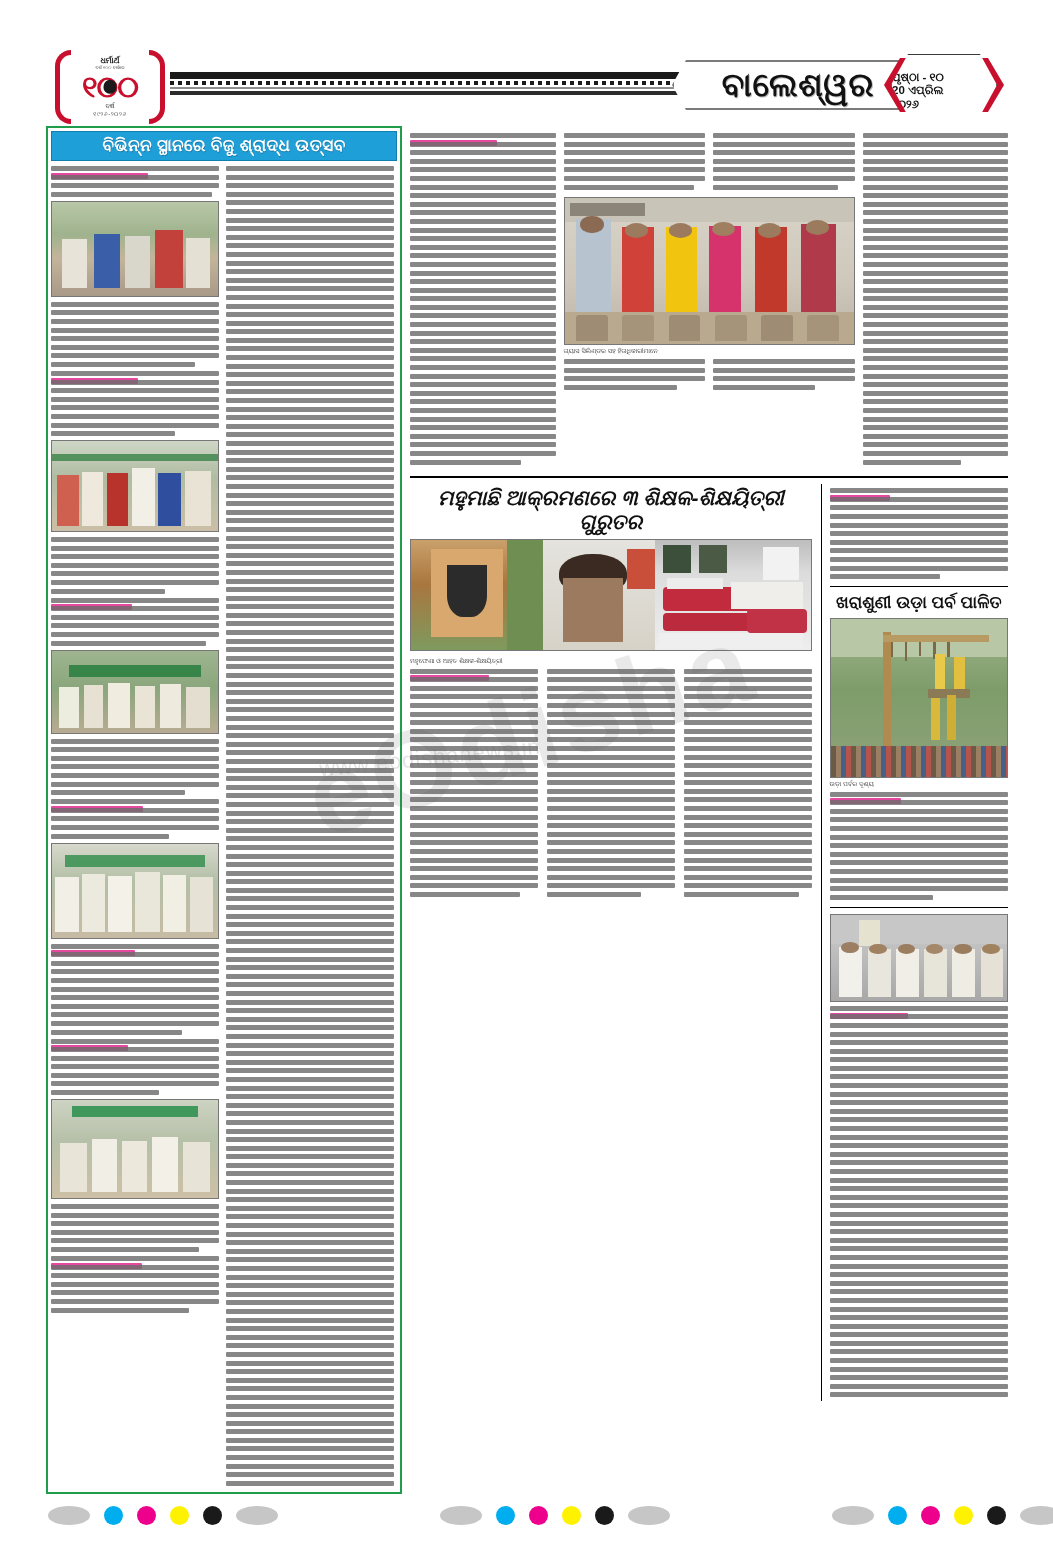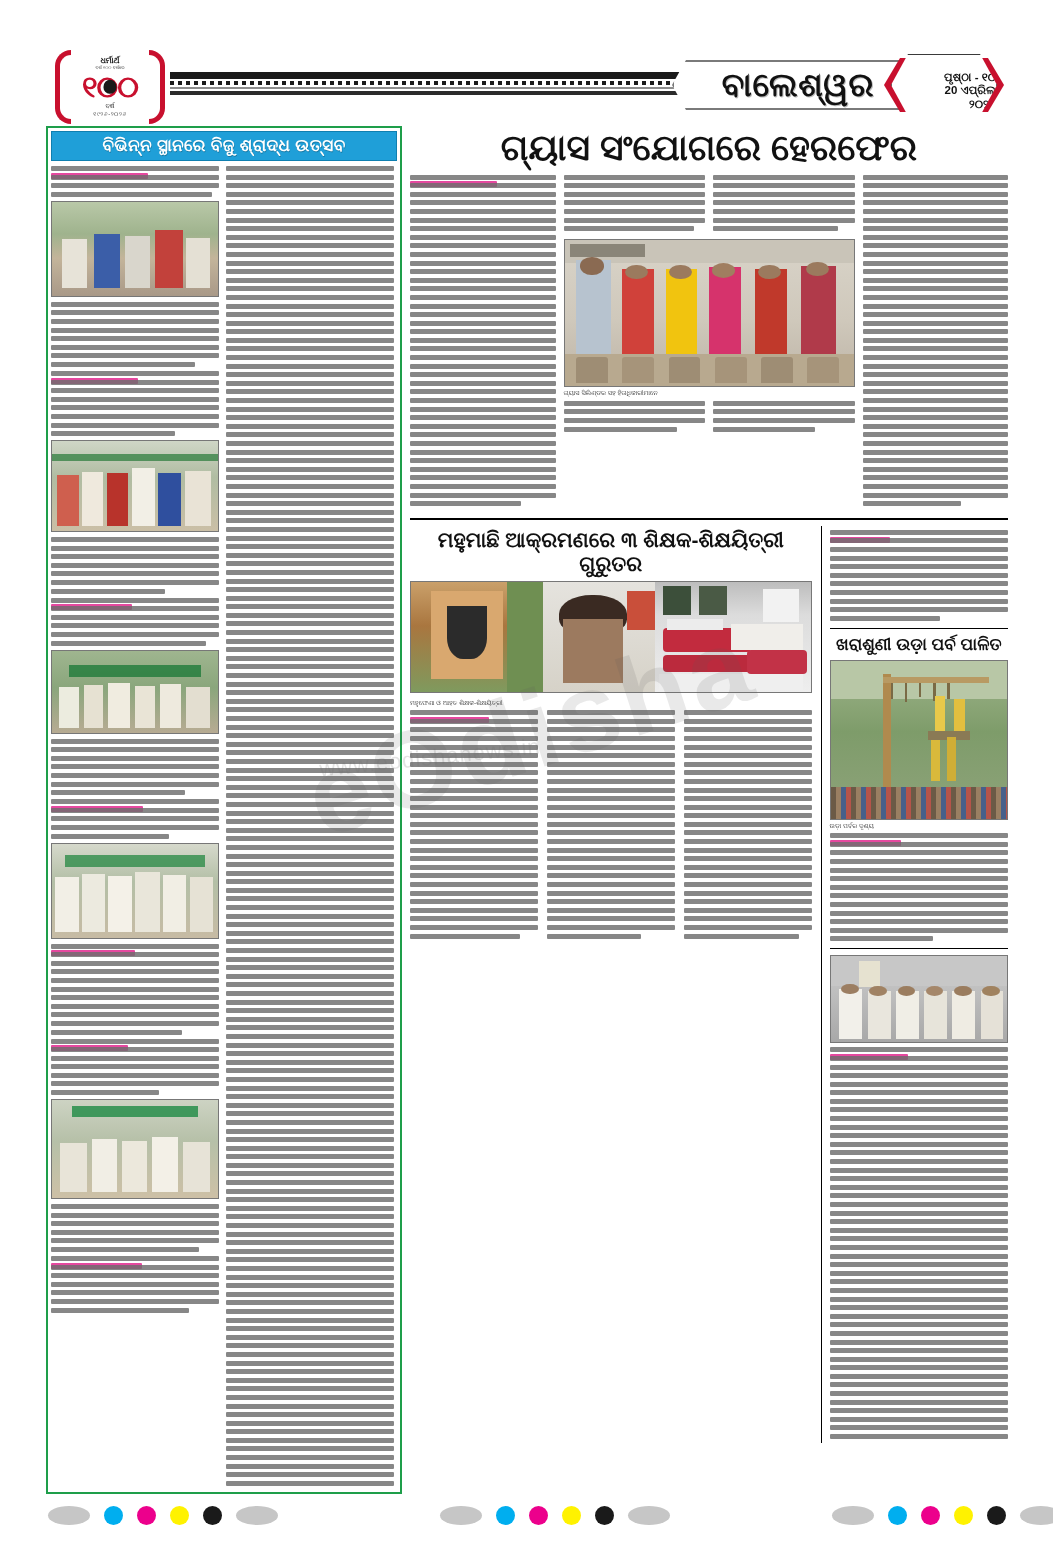--- a/index.html
+++ b/index.html
@@ -69,21 +69,21 @@
   }
   .date-badge .hexred {
     position:absolute; left:0; top:4px; width:120px; height:54px;
     background:#c8102e;
     clip-path: polygon(16px 0, 104px 0, 120px 27px, 104px 54px, 16px 54px, 0 27px);
   }
   .date-badge .hexwhite {
     position:absolute; left:7px; top:0px; width:106px; height:74px;
     background:#fff; border:1.5px solid #3a3a3a;
     clip-path: polygon(17px 0, 89px 0, 106px 31px, 89px 62px, 17px 62px, 0 31px);
-    display:flex; flex-direction:column; align-items:flex-end; justify-content:center;
+    display:flex; flex-direction:column; align-items:flex-start; justify-content:center;
     gap:0;
   }
   .date-line { font-size:11.5px; font-weight:bold; color:#111; line-height:1.15; }
 
   
   .page-body {
     position:absolute; left:46px; top:126px; width:962px; height:1368px;
   }
 
   
@@ -122,21 +122,21 @@
   .story-cols { display:flex; gap:8px; margin-top:7px; }
   .scol { flex:1; }
 
   .rule-sep { height:1px; background:#000; margin:7px 0 6px 0; }
   .rule-sep-thick { height:2px; background:#000; margin:8px 0 6px 0; }
 
   .hl-kicker {
     font-size:15.5px; font-weight:bold; color:#111; text-align:center; line-height:1.2;
   }
   .hl-2 {
-    font-size:21px; font-weight:bold; color:#111; text-align:center; line-height:1.15; margin-top:2px;
+    font-size:21px; font-weight:bold; color:#111; text-align:center; line-height:1.15; margin-top:2px;font-style:italic;
   }
   .hl-3 {
     font-size:17px; font-weight:bold; color:#111; text-align:center; line-height:1.2;
   }
 
   
   .para { margin:0 0 4px 0; }
   .txt-line {
     height:5px; background:#6d6d6d; border-radius:1px; margin-bottom:3.6px;
     opacity:.82;
@@ -563,21 +563,20 @@
           <div class="txt-line" style="width:100%"></div>
 
         </div>
 
       </div>
     </div>
   </div>
 
   <div class="main-area">
 
-    <div class="headline-1">ଗ୍ୟାସ ସଂଯୋଗରେ ହେରଫେର</div>
 
     <div class="story-cols">
       <div class="scol">
         <div class="hidden-text">ବାହାନଗା,୧୭/୪(ନି.ପ୍ର)</div>
         <div class="hidden-text">ଗ୍ୟାସ ଯୋଜନାରେ ହିତାଧିକାରୀଙ୍କ ନାମରେ ଆସିଥିବା ଉଜ୍ଜ୍ୱଳା ଗ୍ୟାସ ସଂଯୋଗ ଅନ୍ୟ ନାମରେ ଉଠାଯାଉଥିବା ଅଭିଯୋଗ ହୋଇଛି। ହିତାଧିକାରୀମାନେ ଏ ସମ୍ପର୍କରେ ଜିଲ୍ଲା ପ୍ରଶାସନକୁ ଅଭିଯୋଗ କରିଛନ୍ତି। ବହୁ ମହିଳା ନିଜ ନାମରେ ଆସିଥିବା ଗ୍ୟାସ ପାଇବାରୁ ବଞ୍ଚିତ ହୋଇଥିବା ଅଭିଯୋଗ କରିଛନ୍ତି। ବିଭାଗୀୟ ଅଧିକାରୀ ତଦନ୍ତ କରିବାକୁ ପ୍ରତିଶ୍ରୁତି ଦେଇଛନ୍ତି।</div>
         <div class="txt-line" style="width:100%"><span class="dateline" style="width:60%"></span></div>
         <div class="txt-line" style="width:100%"></div>
         <div class="txt-line" style="width:100%"></div>
         <div class="txt-line" style="width:100%"></div>
         <div class="txt-line" style="width:100%"></div>

